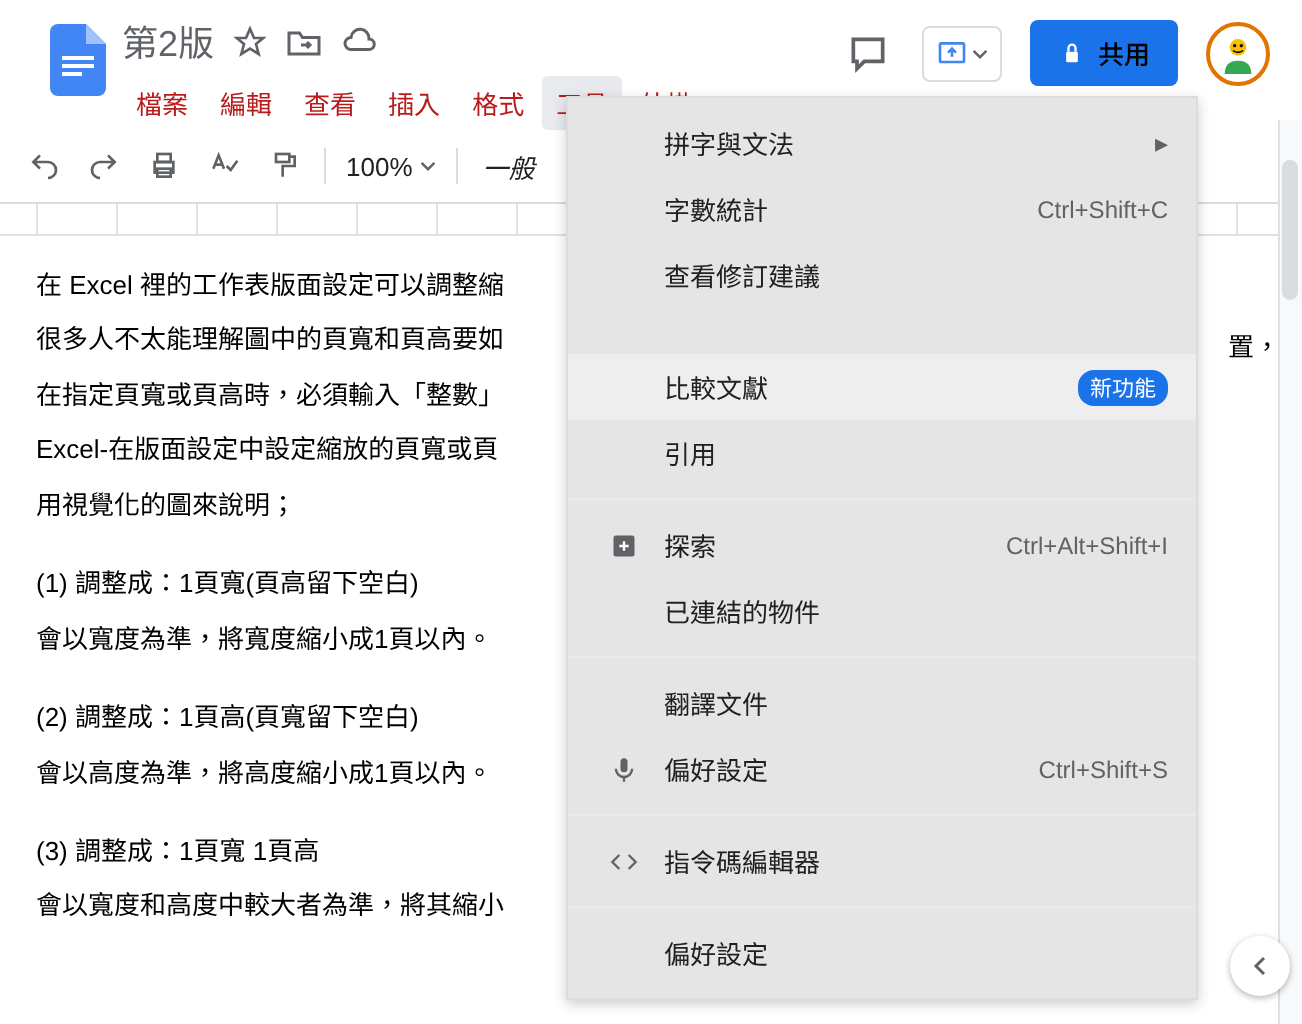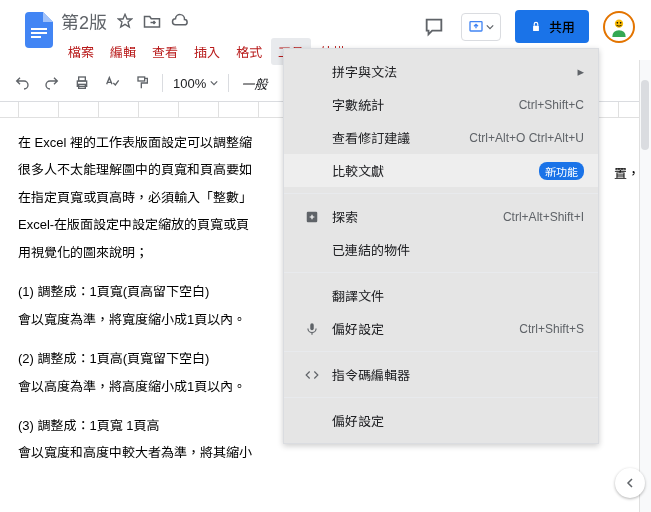--- a/index.html
+++ b/index.html
@@ -27,21 +27,21 @@
 .tb-sep { width: 1px; height: 18px; background: #dadce0; margin: 0 4px; }
 .zoom { font-size: 13px; color: #202124; padding: 0 4px; display: flex; align-items: center; gap: 4px; text-align: right; }
 .style-sel { font-size: 13px; color: #202124; padding: 0 6px; font-style: italic; }
 
 .content { padding: 14px 18px; font-size: 13px; line-height: 1.65; color: #000; }
 .content p { margin-bottom: 6px; }
 .content .spacer { height: 12px; }
 
 .dropdown { position: absolute; top: 48px; left: 283px; width: 316px; background: #e5e5e5; box-shadow: 0 2px 6px rgba(0,0,0,0.2); border: 1px solid #dadce0; padding: 6px 0; z-index: 100; }
 .dd-item { display: flex; align-items: center; padding: 7px 14px 7px 18px; font-size: 13px; color: #202124; cursor: pointer; position: relative; }
-.dd-item.hovered { background: #eeeeee; }
+.dd-item.hovered { background: #eeeeee; margin-top: 23px; }
 .dd-icon { width: 20px; display: flex; align-items: center; justify-content: center; color: #5f6368; margin-right: 10px; }
 .dd-icon.blank { visibility: hidden; }
 .dd-label { flex: 1; }
 .dd-shortcut { font-size: 12px; color: #5f6368; }
 .dd-arrow { color: #5f6368; }
 .dd-badge { background: #1a73e8; color: #fff; font-size: 11px; padding: 1px 6px; border-radius: 8px; }
 .dd-sep { height: 1px; background: #e8eaed; margin: 6px 0; }
 
 .ruler { height: 16px; border-bottom: 1px solid #e0e0e0; background: linear-gradient(90deg, #e0e0e0 0, #e0e0e0 1px, transparent 1px) 18px 0 / 40px 100%; }
 
@@ -196,26 +196,29 @@
       <span class="dd-arrow">▸</span>
     </div>
     <div class="dd-item">
       <span class="dd-icon blank"></span>
       <span class="dd-label">字數統計</span>
       <span class="dd-shortcut">Ctrl+Shift+C</span>
     </div>
     <div class="dd-item">
       <span class="dd-icon blank"></span>
       <span class="dd-label">查看修訂建議</span>
-      <span class="dd-shortcut">Ctrl+Alt+O Ctrl+Alt+U</span>
     </div>
     <div class="dd-item hovered">
       <span class="dd-icon blank"></span>
       <span class="dd-label">比較文獻</span>
       <span class="dd-badge">新功能</span>
+    </div>
+    <div class="dd-item">
+      <span class="dd-icon blank"></span>
+      <span class="dd-label">引用</span>
     </div>
     <div class="dd-sep"></div>
     <div class="dd-item">
       <span class="dd-icon">
         <svg width="14" height="14" viewBox="0 0 24 24">
           <rect x="3" y="3" width="18" height="18" rx="2" fill="#5f6368"></rect>
           <path d="M12 8v8M8 12h8" stroke="#fff" stroke-width="2"></path>
         </svg>
       </span>
       <span class="dd-label">探索</span>

